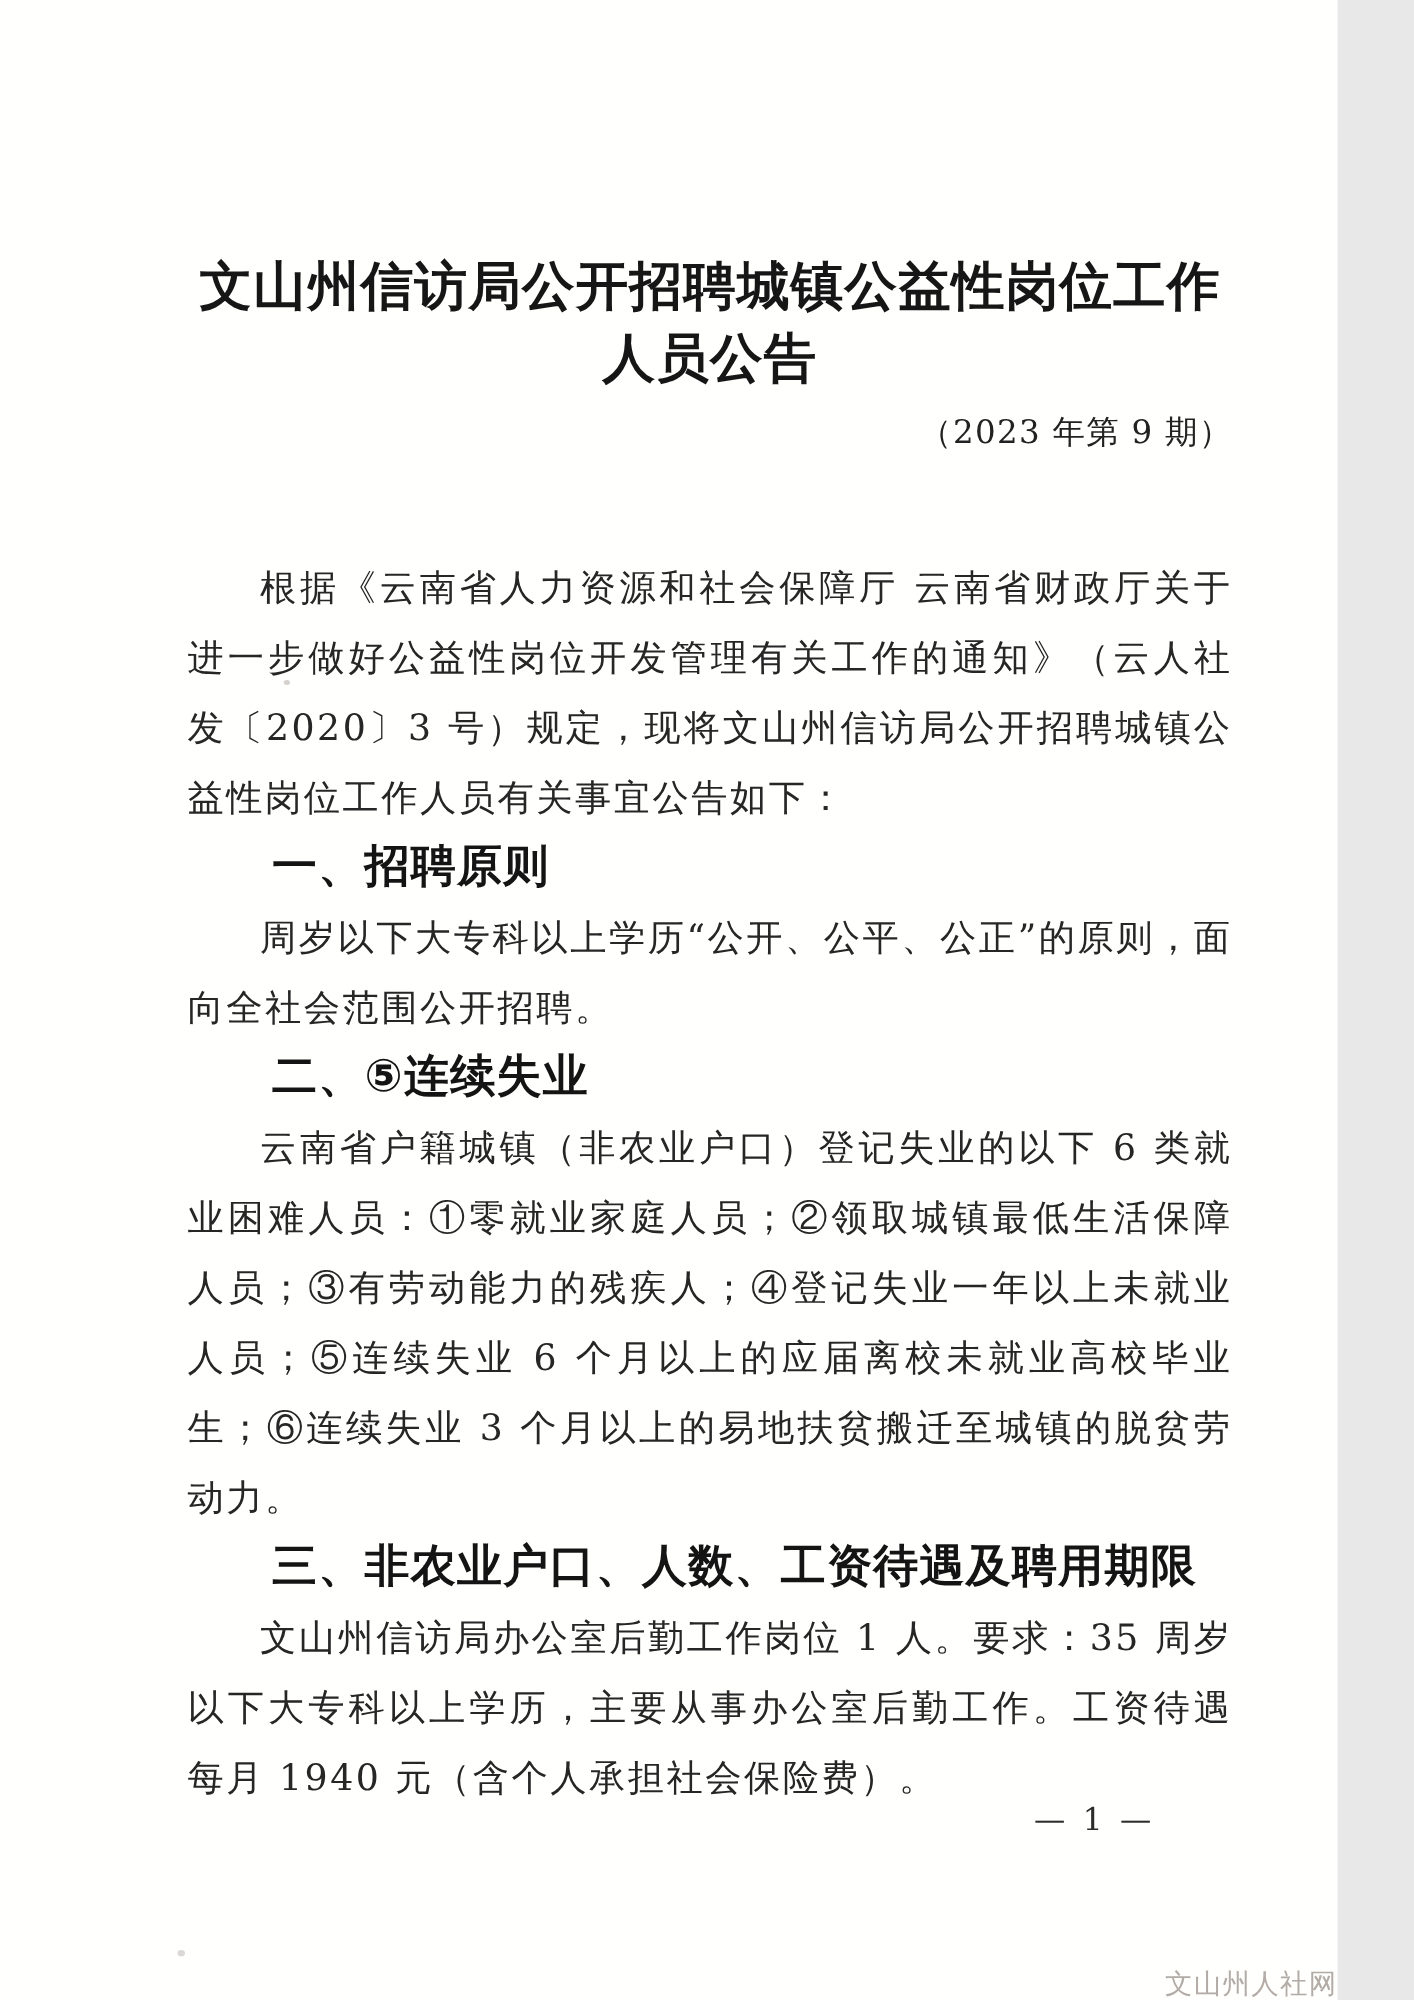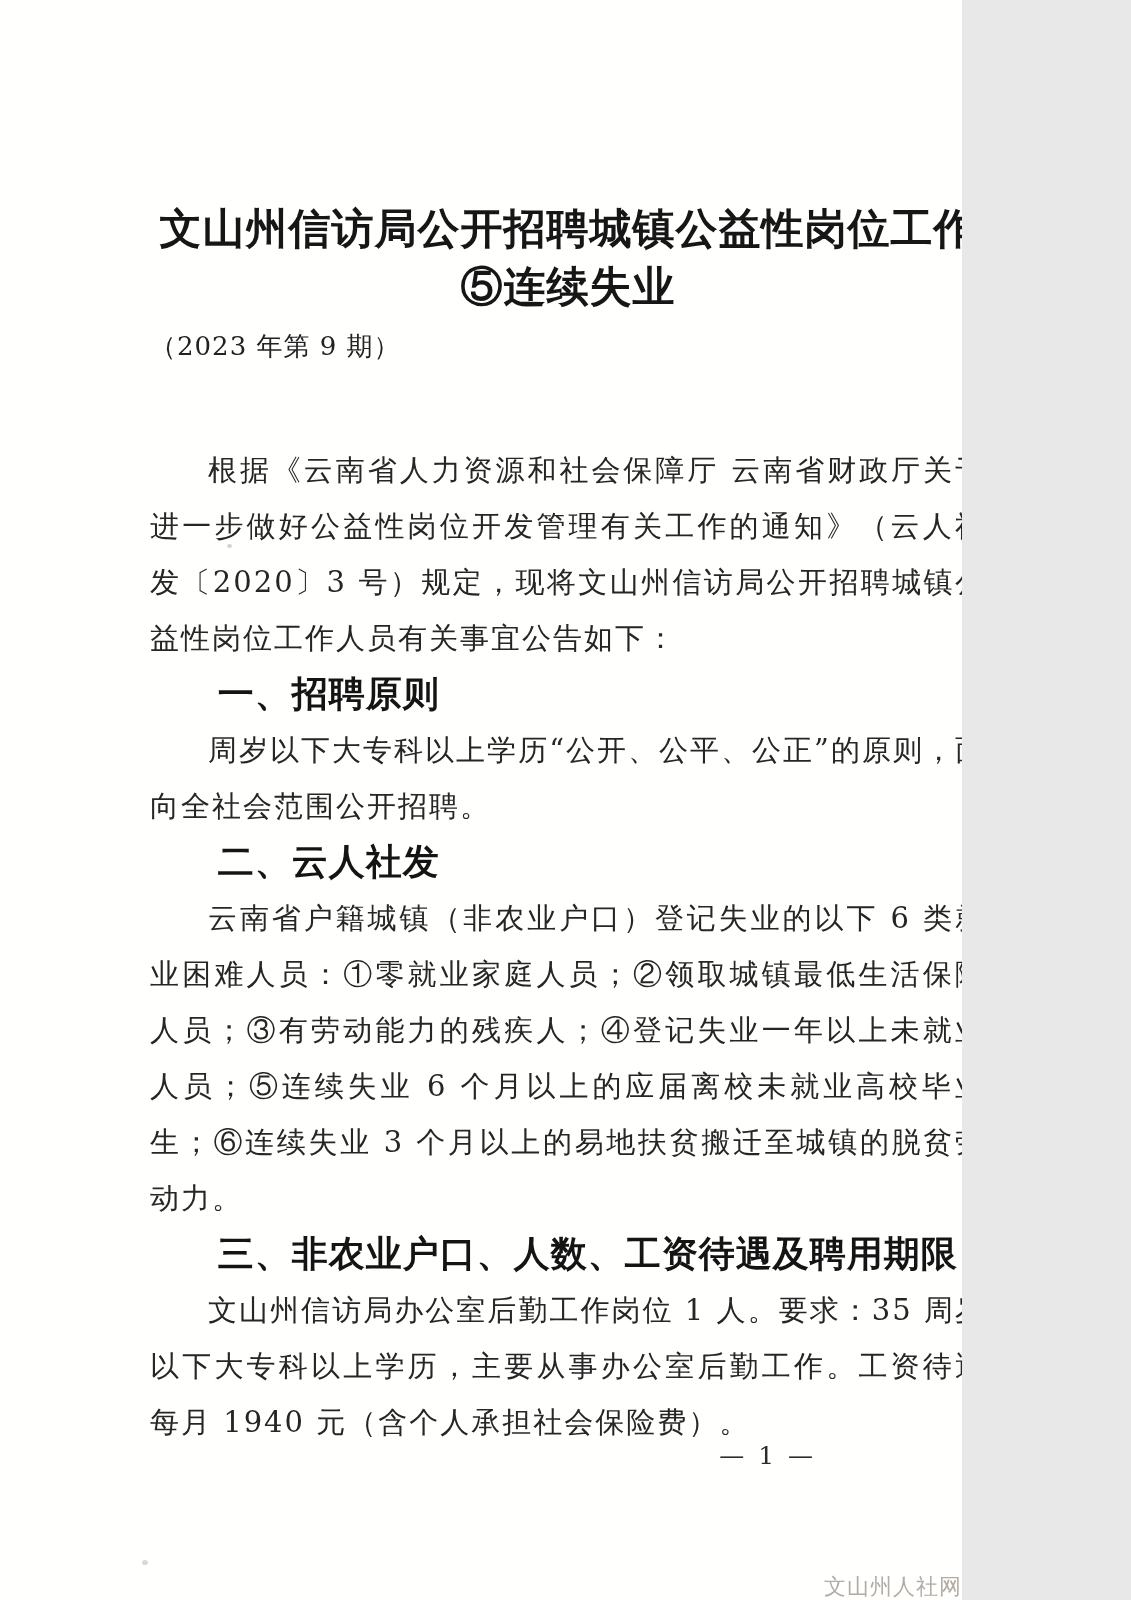--- a/index.html
+++ b/index.html
@@ -2,21 +2,21 @@
 <html><head>
 <meta charset="utf-8">
 <style>
   html, body {
     margin: 0;
     padding: 0;
     background: #e8e8e8;
   }
   .page {
     position: relative;
-    width: 962px;
+    width: 1070px;
     height: 1600px;
     background: #fffffe;
     overflow: hidden;
     font-family: "DejaVu Serif", "Liberation Serif", serif;
     color: #262626;
   }
   .content {
     position: absolute;
     left: 150px;
     top: 0;
@@ -30,21 +30,21 @@
     text-align: center;
     letter-spacing: 1px;
     color: #161616;
     font-family: "DejaVu Serif", "Liberation Serif", serif;
   }
   .doc-title .title-line { display: block; }
   .doc-subtitle {
     margin-top: 14px;
     font-size: 26px;
     line-height: 32px;
-    text-align: left;
+    text-align: right;
     letter-spacing: 1px;
     color: #222222;
   }
   .doc-body {
     margin-top: 80px;
     font-size: 29px;
     line-height: 56px;
     letter-spacing: 2px;
     text-align: justify;
     text-justify: inter-character;
@@ -104,30 +104,30 @@
 </style>
 </head>
 <body>
 
 <div class="page">
 
   <div class="content">
 
     <h1 class="doc-title">
       <span class="title-line">文山州信访局公开招聘城镇公益性岗位工作</span>
-      <span class="title-line">⑤连续失业</span>
+      <span class="title-line">人员公告</span>
     </h1>
 
     <div class="doc-subtitle">（2023 年第 9 期）</div>
 
     <div class="doc-body">
       <p class="para">根据《云南省人力资源和社会保障厅 云南省财政厅关于进一步做好公益性岗位开发管理有关工作的通知》（云人社发〔2020〕3 号）规定，现将文山州信访局公开招聘城镇公益性岗位工作人员有关事宜公告如下：</p>
       <h2 class="heading">一、招聘原则</h2>
       <p class="para">周岁以下大专科以上学历“公开、公平、公正”的原则，面向全社会范围公开招聘。</p>
-      <h2 class="heading">二、云人社发</h2>
+      <h2 class="heading">二、⑤连续失业</h2>
       <p class="para">云南省户籍城镇（非农业户口）登记失业的以下 6 类就业困难人员：①零就业家庭人员；②领取城镇最低生活保障人员；③有劳动能力的残疾人；④登记失业一年以上未就业人员；⑤连续失业 6 个月以上的应届离校未就业高校毕业生；⑥连续失业 3 个月以上的易地扶贫搬迁至城镇的脱贫劳动力。</p>
       <h2 class="heading">三、非农业户口、人数、工资待遇及聘用期限</h2>
       <p class="para">文山州信访局办公室后勤工作岗位 1 人。要求：35 周岁以下大专科以上学历，主要从事办公室后勤工作。工资待遇每月 1940 元（含个人承担社会保险费）。</p>
     </div>
 
   </div>
 
   <div class="page-number">— 1 —</div>
 
   <div class="watermark">文山州人社网</div>

